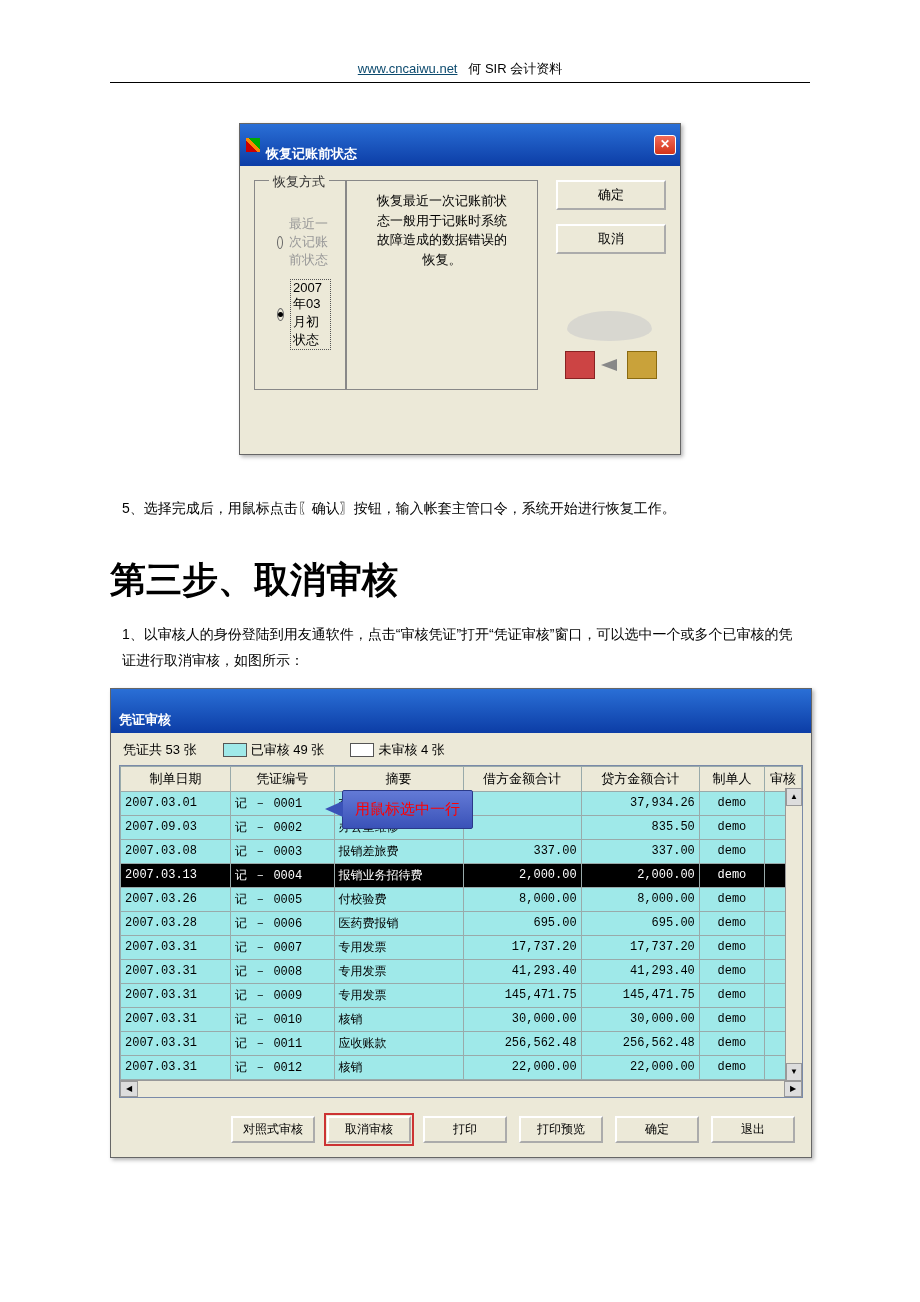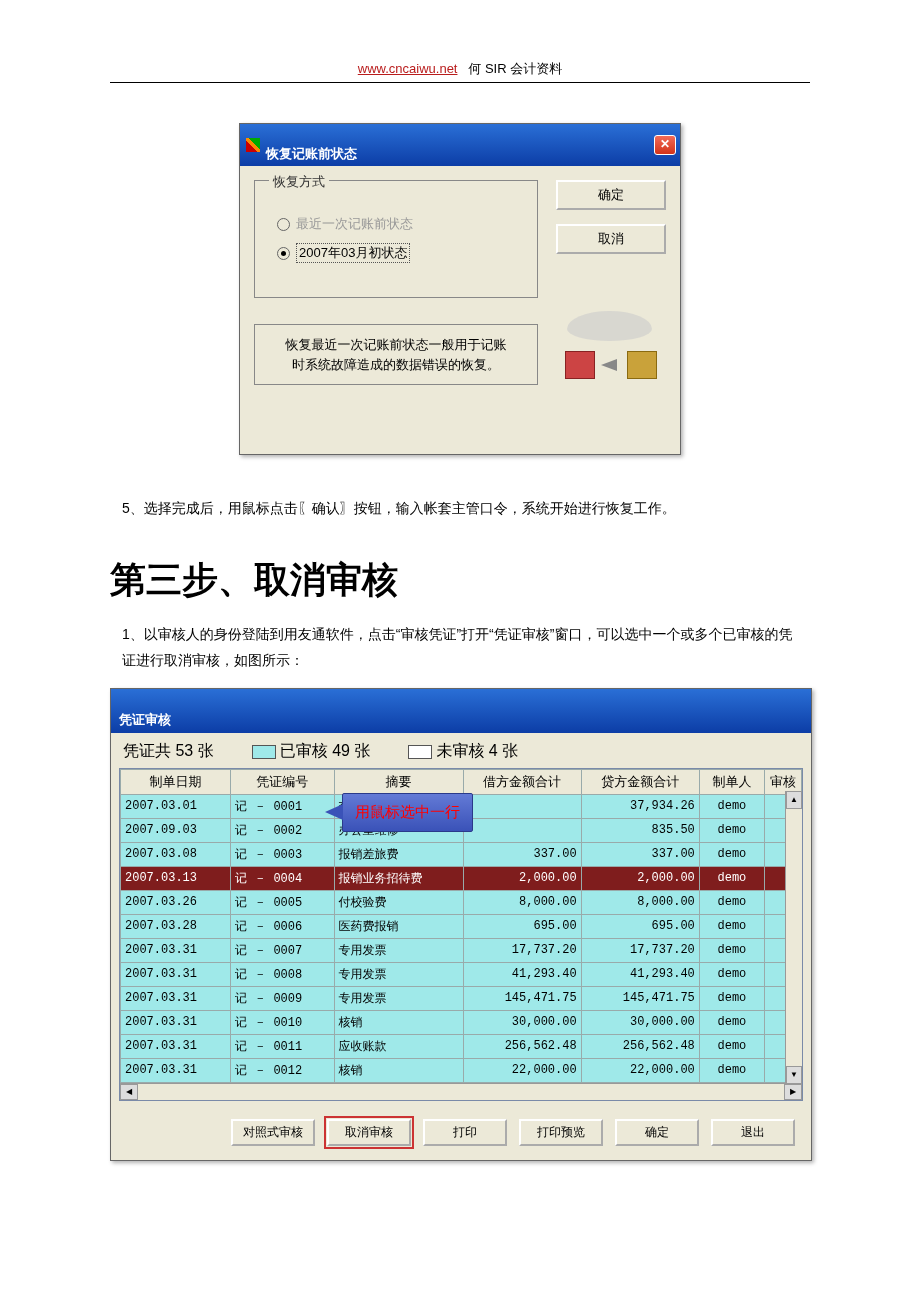--- a/index.html
+++ b/index.html
@@ -12,21 +12,21 @@
     color: #000;
   }
   .page {
     padding: 60px 110px 60px 110px;
   }
   .header-link {
     text-align: center;
     font-size: 13px;
     margin-bottom: 4px;
   }
-  .header-link a { color: #b91c1c; text-decoration: underline; }
+  .header-link a { color: #0c4a6e; text-decoration: underline; }
   .header-line {
     border-bottom: 1px solid #000;
     margin-bottom: 40px;
   }
 
   
   .dlg1-wrap {
     width: 440px;
     margin: 0 auto 40px auto;
     border: 1px solid #666;
@@ -60,22 +60,21 @@
     font-weight: bold;
   }
   .dlg1-body {
     padding: 14px;
     display: flex;
     gap: 18px;
   }
   .dlg1-left {
     flex:1;
     display: flex;
-    flex-direction: column;
-    gap: 26px;
+    flex-direction: row;
   }
   .fieldset {
     border: 1px solid #888;
     padding: 12px 14px 24px 14px;
   }
   .fieldset .legend {
     position: relative;
     top: -20px;
     background: #ece9d8;
     display: inline-block;
@@ -160,24 +159,24 @@
   .win2 {
     border: 1px solid #666;
     background: #ece9d8;
     box-shadow: 2px 2px 4px rgba(0,0,0,.3);
     width: 700px;
     margin-top: 10px;
   }
   .win2 .titlebar { padding: 4px 8px; }
   .summary-bar {
     padding: 8px 12px 6px 12px;
-    font-size: 16px;
+    font-size: 13px;
     display: flex;
     align-items: center;
-    gap: 38px;
+    gap: 26px;
   }
   .swatch {
     display:inline-block; width:22px; height:12px; border:1px solid #555; vertical-align:middle; margin-right:4px;
   }
   .swatch.cyan { background:#9fe9e9; }
   .swatch.white { background:#fff; }
   .table-wrap {
     background:#fff;
     border:1px solid #7a8aa8;
     margin: 0 8px;
@@ -199,21 +198,21 @@
   table.grid th {
     background:#ece9d8;
     font-family: "SimSun","Microsoft YaHei",sans-serif;
     font-weight: normal;
     text-align: center;
     font-size:13px;
   }
   table.grid td.num { text-align:right; font-variant-numeric: tabular-nums; }
   table.grid td.ctr { text-align:center; }
   tr.audited td { background:#9fe9e9; }
-  tr.selected td { background:#7f1d1d; color:#fff; }
+  tr.selected td { background:#000000; color:#fff; }
   .scroll-v {
     position:absolute; right:0; top:22px; bottom:16px; width:16px;
     background:#ece9d8; border-left:1px solid #999;
   }
   .scroll-v .up, .scroll-v .down {
     height:16px; background:#ddd; border:1px solid #999; font-size:8px;
     display:flex;align-items:center;justify-content:center;
   }
   .scroll-v .down { position:absolute; bottom:0; left:0; right:0; }
   .scroll-h {

